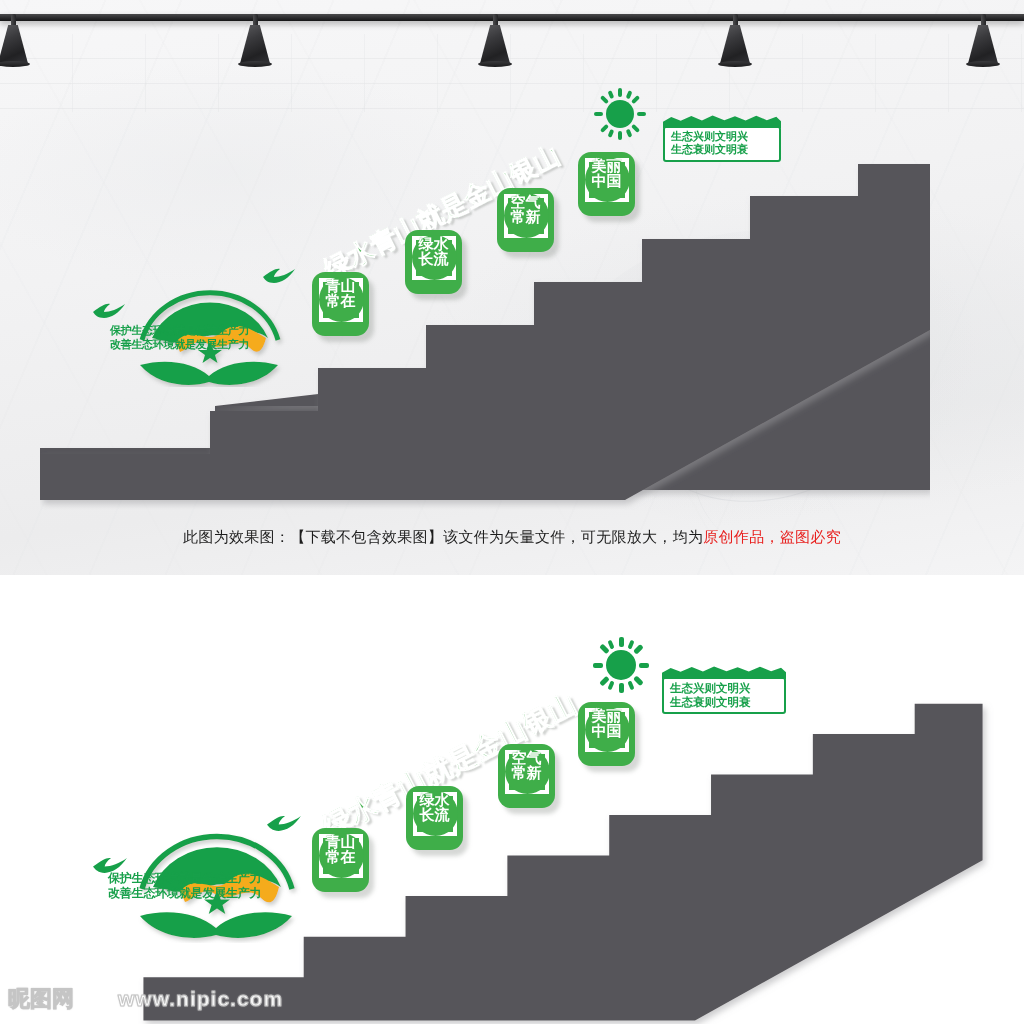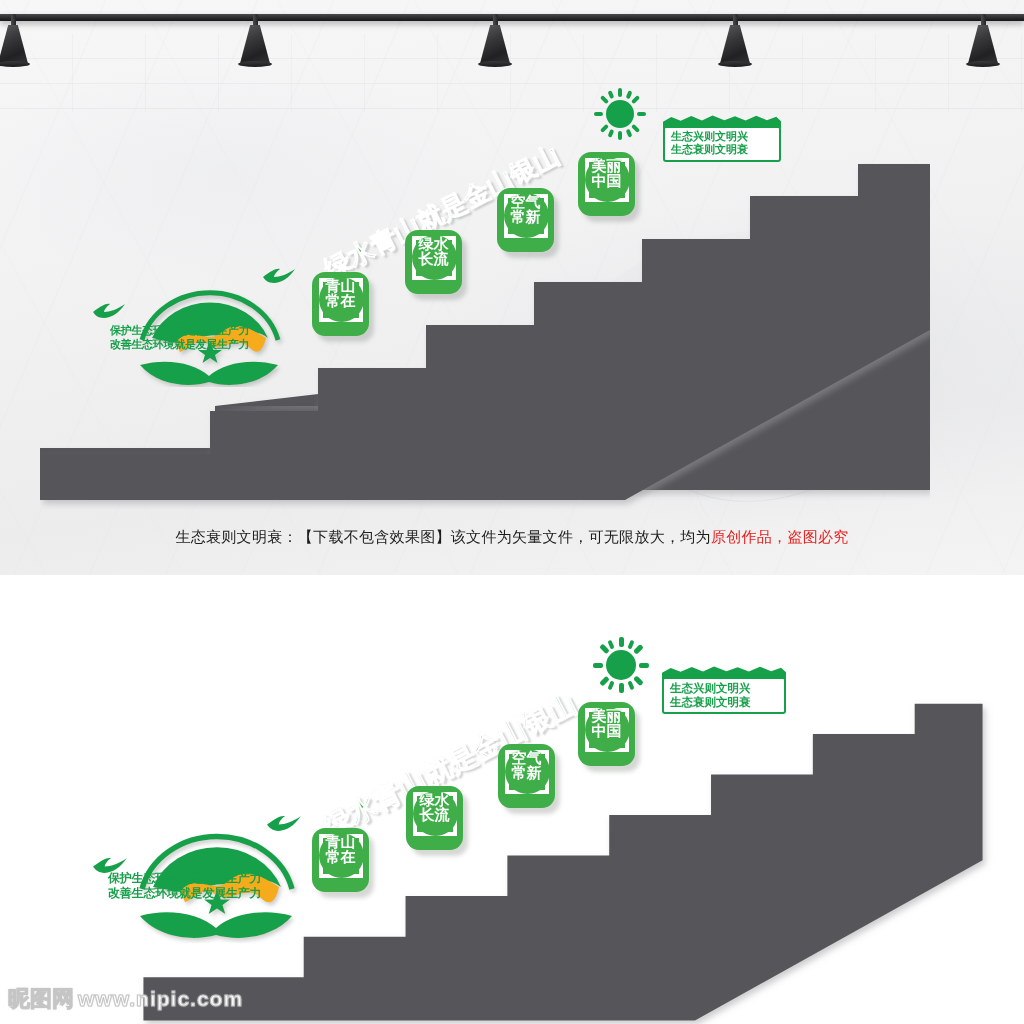--- a/index.html
+++ b/index.html
@@ -108,21 +108,21 @@
     font-family:"DejaVu Sans","Liberation Sans",sans-serif;}
   .emblem .etxt span{display:block;}
 
   .bird{position:absolute;}
 
   
   .wm-logo{position:absolute;left:8px;bottom:10px;display:flex;align-items:center;gap:4px;
     color:#ffffff;font-size:22px;font-weight:bold;opacity:.95;
     text-shadow:0 0 1px #b9b9b9,0 0 2px #c9c9c9;
     -webkit-text-stroke:1px #c2c2c2;}
-  .wm-url{font-size:21px;letter-spacing:1px;}
+  .wm-url{font-size:21px;letter-spacing:1px;margin-left:40px;}
   .wm-id{position:absolute;right:0px;bottom:12px;background:#cfcfcf;color:#efefef;
     font-size:12px;padding:3px 9px;letter-spacing:.2px;}
 </style>
 </head>
 <body>
 
 <div id="root">
 
   <div class="panel-top">
     <div class="plaster"></div>
@@ -289,21 +289,21 @@
         <div class="body"></div>
         <div class="frame"></div>
         <div class="circle"></div>
       <div class="txt" style="font-size:15px;">
         <span>美丽</span>
         <span>中国</span>
       </div>
     </div>
 
     <div class="caption">
-      <span>生态衰则文明衰：【下载不包含效果图】该文件为矢量文件，可无限放大，均为</span><span class="red">原创作品，盗图必究</span>
+      <span>此图为效果图：【下载不包含效果图】该文件为矢量文件，可无限放大，均为</span><span class="red">原创作品，盗图必究</span>
     </div>
   </div>
 
   <div class="panel-bot">
 
     <svg style="position:absolute;left:118px;top:125px;" width="890" height="330" viewBox="0 0 890 350">
       <defs>
         <filter id="stS2" x="-12%" y="-12%" width="135%" height="135%">
           <feDropShadow dx="3" dy="4" stdDeviation="3.2" flood-color="#9b9b9f" flood-opacity="0.5"></feDropShadow>
         </filter>

